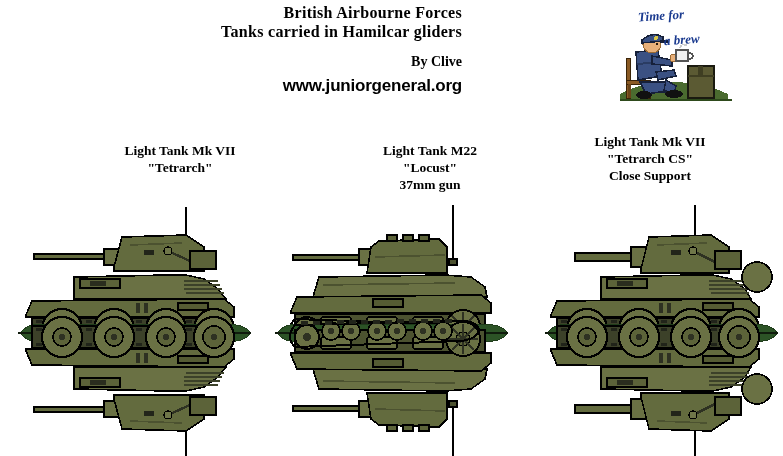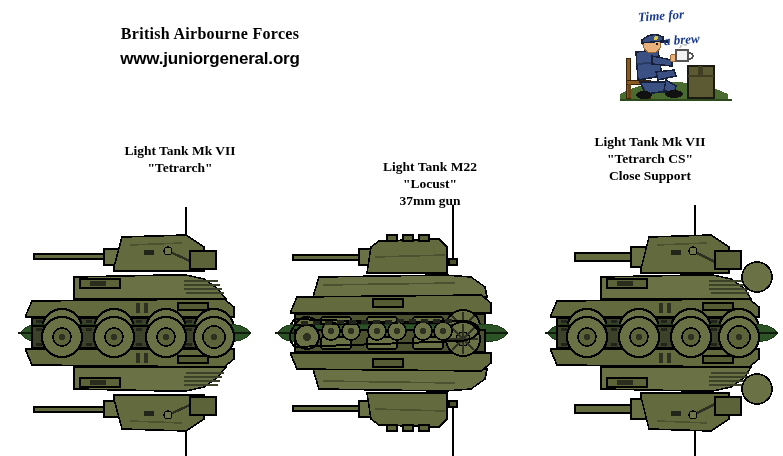--- a/index.html
+++ b/index.html
@@ -5,41 +5,41 @@
 <style>
   html,body{margin:0;padding:0;background:#ffffff;}
   body{
     width:783px;height:456px;position:relative;overflow:hidden;
     font-family:"Liberation Serif", serif;
     background:#ffffff;
   }
   .stage{position:absolute;left:0;top:0;width:783px;height:456px;}
 
   
-  .title-block{position:absolute;left:0;top:24px;width:420px;text-align:center;}
+  .title-block{position:absolute;left:0;top:3px;width:420px;text-align:right;padding-left:42px;}
   .title-line{
     font-family:"Liberation Serif", serif;
     font-weight:bold;font-size:16px;color:#000;line-height:19px;letter-spacing:.3px;
   }
   .byline{
     font-family:"Liberation Serif", serif;
     font-weight:bold;font-size:14px;color:#000;margin-top:13px;
   }
   .url{
     font-family:"Liberation Sans", sans-serif;
     font-weight:bold;font-size:17px;color:#000;margin-top:6px;letter-spacing:-0.2px;
   }
 
   .col-caption{
     position:absolute;text-align:center;
     font-family:"Liberation Serif", serif;
     font-weight:bold;font-size:13.5px;color:#000;line-height:17px;
   }
   #cap1{left:40px;top:142px;width:280px;}
-  #cap2{left:300px;top:158px;width:260px;}
+  #cap2{left:300px;top:142px;width:260px;}
   #cap3{left:520px;top:133px;width:260px;}
 
   
   .brew{position:absolute;left:616px;top:2px;width:165px;height:110px;}
   .brew-text{
     position:absolute;color:#1a3a8f;font-weight:bold;
     font-family:"Liberation Serif", serif;
     font-style:italic;font-size:13px;white-space:nowrap;
   }
   #brew-t1{left:22px;top:6px;transform:rotate(-4deg);}
@@ -52,20 +52,22 @@
   #col3{left:545px;}
   .tank-col svg{display:block;}
 </style>
 </head>
 <body>
 
 <div class="stage">
 
   <div class="title-block">
     <div class="title-line">British Airbourne Forces</div>
+    <div class="title-line">Tanks carried in Hamilcar gliders</div>
+    <div class="byline">By Clive</div>
     <div class="url">www.juniorgeneral.org</div>
   </div>
 
   <div class="brew">
     <div class="brew-text" id="brew-t1">Time for</div>
     <div class="brew-text" id="brew-t2">a brew</div>
     <svg width="165" height="110" viewBox="0 0 165 110" shape-rendering="crispEdges">
 
       <path d="M4 92 Q30 78 62 80 Q92 82 112 92 L112 98 L4 98 Z" fill="#4a6b2f"></path>
       <rect x="4" y="97" width="112" height="2" fill="#2e4a1c"></rect>

